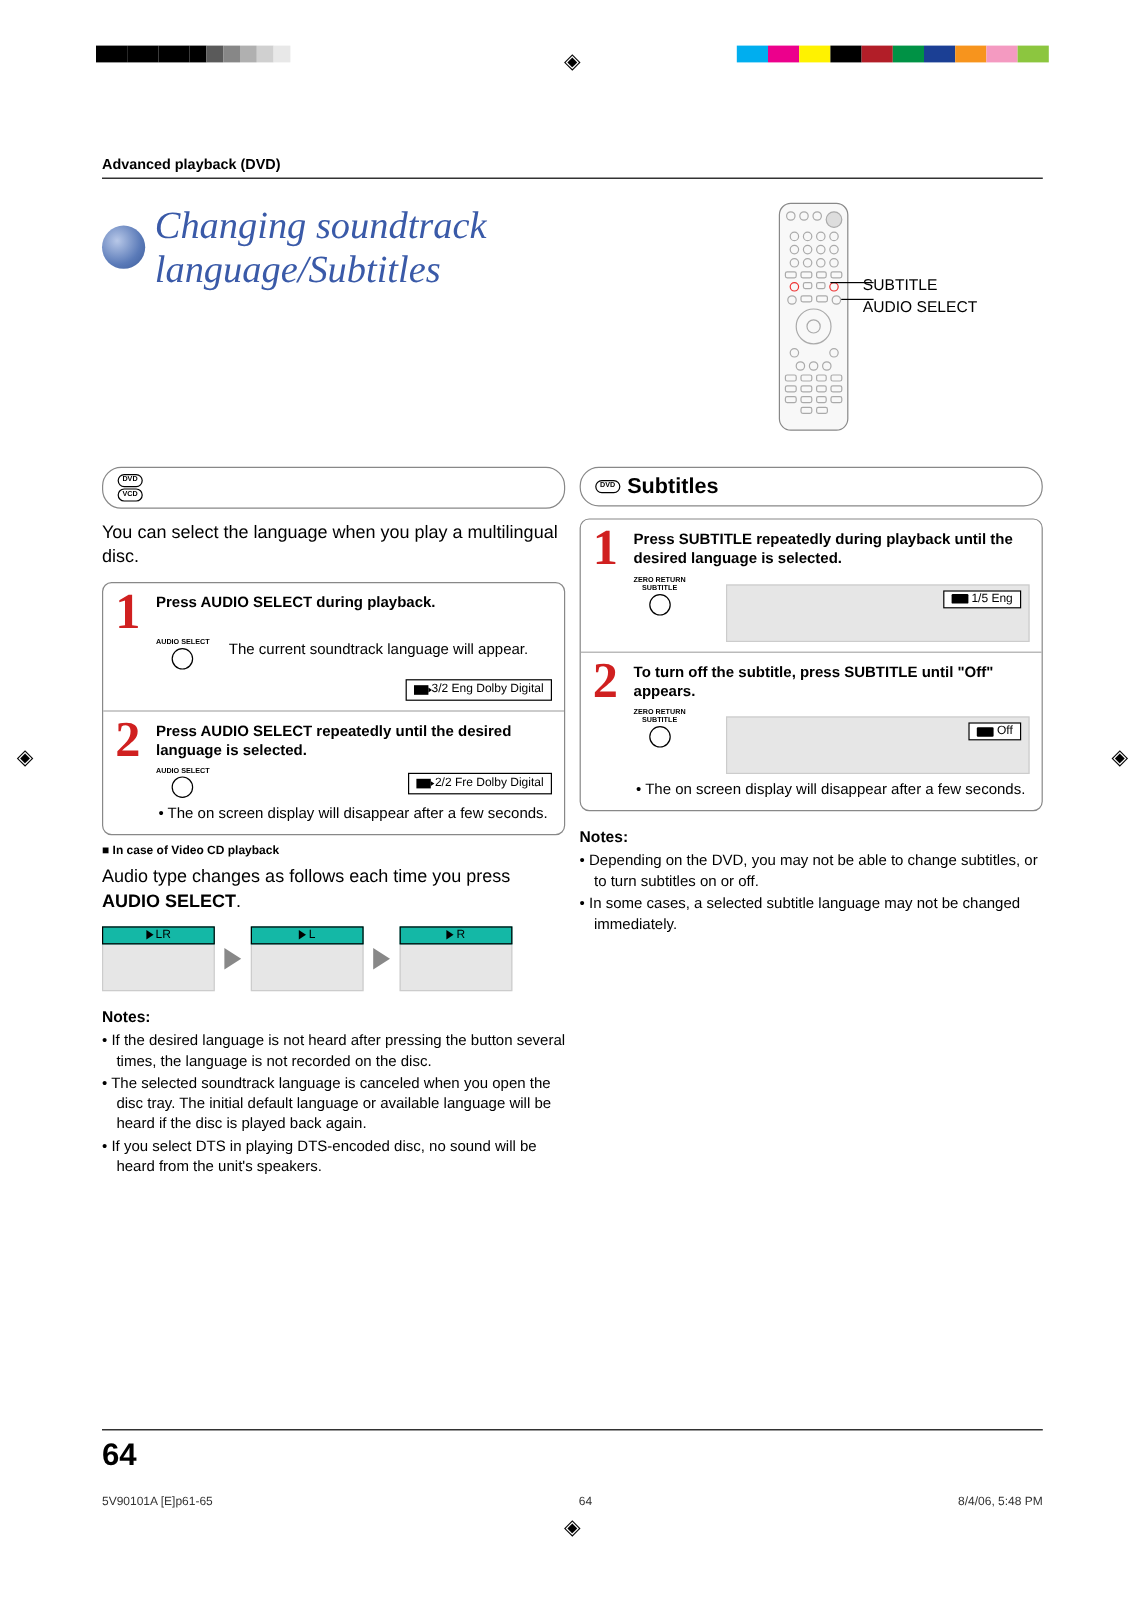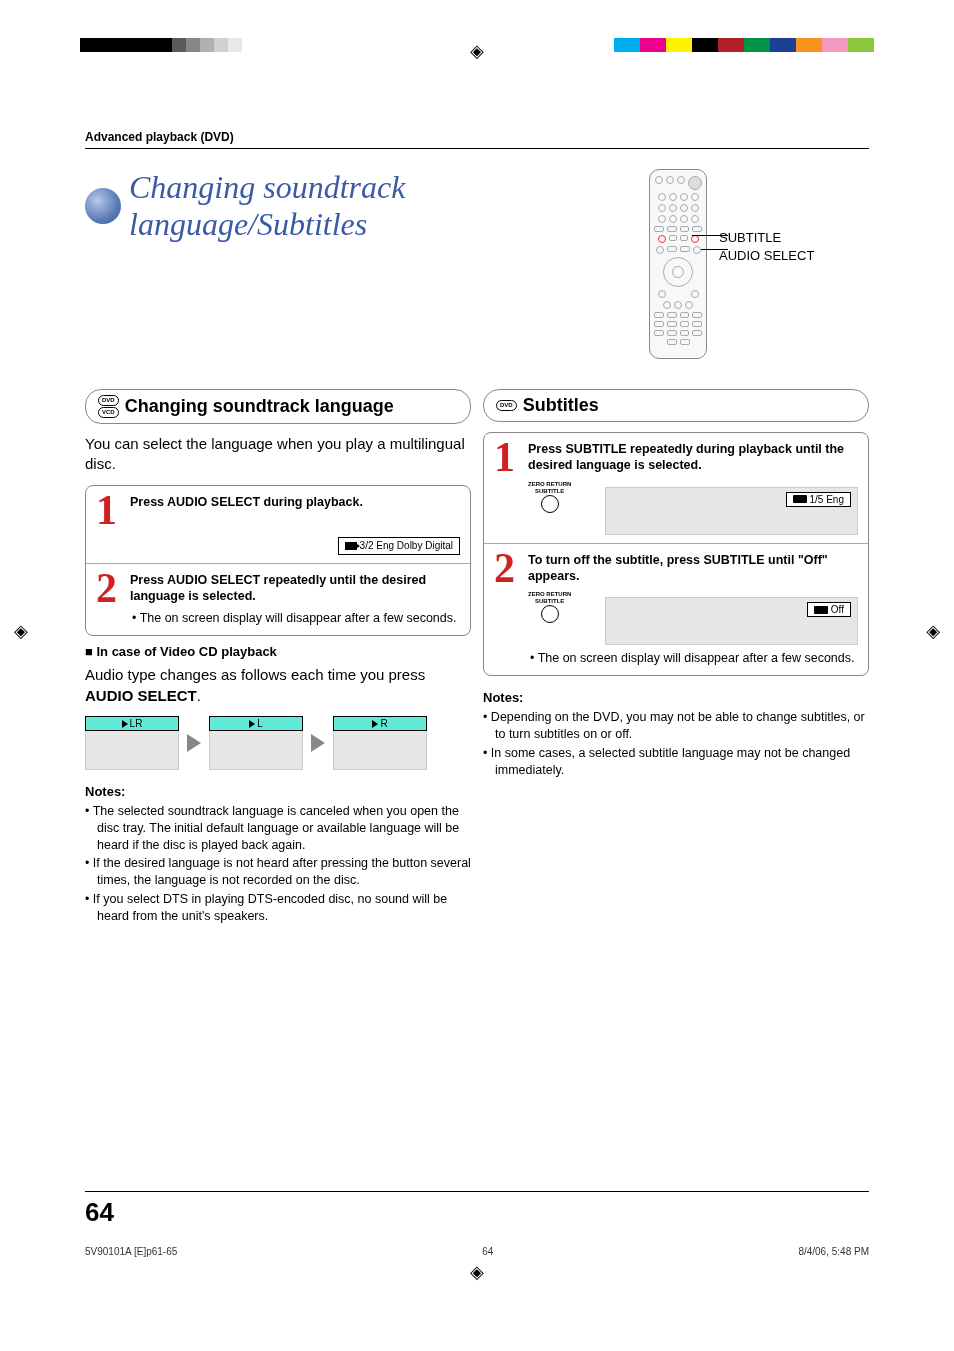--- a/index.html
+++ b/index.html
@@ -197,32 +197,32 @@
     right:-3px; top:2px;
     width:0;height:0;
     border-left:3px solid #000;
     border-top:2px solid transparent;
     border-bottom:2px solid transparent;
   }
   .step-inline-flex { display: flex; align-items: flex-start; gap: 10px; }
   .bullet-note { font-size: 12.5px; padding-left: 48px; text-indent: -12px; margin-top: 6px;}
   .bullet-note::before { content: "•  "; }
   .vcd-section { margin-top: 8px; }
-  .vcd-title { font-weight: bold; font-size: 13px; margin-bottom: 6px; }
+  .vcd-title { font-weight: bold; font-size: 10px; margin-bottom: 6px; }
   .vcd-title::before { content: "■ "; }
   .vcd-row { display: flex; align-items: center; gap: 8px; margin-top: 8px;}
   .vcd-box {
     width: 94px;
   }
   .vcd-box .label-box{
     border:1px solid #000;
     font-size:10px;
     text-align:center;
     padding:1px 0;
-    background:#5eead4;
+    background:#14b8a6;
     position:relative;
     z-index:2;
   }
   .vcd-box .body-box{
     height:40px;
     background:#e6e6e6;
     border:1px solid #ccc;
     margin-top:-1px;
   }
   .arrow-right {
@@ -413,45 +413,65 @@
   </div>
 
   <div class="columns">
 
     <div class="col">
       <div class="subsection-header">
         <span class="disc-badge">
           <span>DVD</span>
           <span>VCD</span>
         </span>
-        <span>Changing soundtrack language</span>
       </div>
       <div class="intro-text">You can select the language when you play a multilingual disc.</div>
 
       <div class="step-box">
 
         <div class="step-row">
           <div class="step-num">1</div>
           <div class="step-title">Press AUDIO SELECT during playback.</div>
         </div>
         <div class="step-body">
+          <div class="step-inline-flex">
+            <span class="remote-btn-graphic">
+              <span style="font-weight:bold">AUDIO SELECT</span>
+              <span class="circle"></span>
+            </span>
+            <span>The current soundtrack language will appear.</span>
+          </div>
           <div style="clear:both; text-align:right; margin-top:4px;">
             <span class="osd-box" style="float:none;display:inline-flex;">
               <span class="osd-icon"></span>
               <span>3/2 Eng Dolby Digital</span>
             </span>
           </div>
         </div>
 
         <hr class="step-divider">
 
         <div class="step-row">
           <div class="step-num">2</div>
           <div class="step-title">Press AUDIO SELECT repeatedly until the desired language is selected.</div>
         </div>
+        <div class="step-body">
+          <div class="step-inline-flex">
+            <span class="remote-btn-graphic">
+              <span style="font-weight:bold">AUDIO SELECT</span>
+              <span class="circle"></span>
+            </span>
+            <span style="flex:1;text-align:right;">
+              <span class="osd-box" style="float:none;display:inline-flex;">
+                <span class="osd-icon"></span>
+                <span>2/2 Fre Dolby Digital</span>
+              </span>
+            </span>
+          </div>
+        </div>
         <div class="bullet-note">The on screen display will disappear after a few seconds.</div>
       </div>
 
       <div class="vcd-section">
         <div class="vcd-title">In case of Video CD playback</div>
         <div class="intro-text">
           <span>Audio type changes as follows each time you press </span><b>AUDIO SELECT</b><span>.</span>
         </div>
         <div class="vcd-row">
           <div class="vcd-box">
@@ -466,22 +486,22 @@
           <div class="arrow-right"></div>
           <div class="vcd-box">
             <div class="label-box"><span class="play-tri"></span><span>R</span></div>
             <div class="body-box"></div>
           </div>
         </div>
       </div>
 
       <div class="notes-title">Notes:</div>
       <ul class="notes-list">
+        <li>If the desired language is not heard after pressing the button several times, the language is not recorded on the disc.</li>
         <li>The selected soundtrack language is canceled when you open the disc tray. The initial default language or available language will be heard if the disc is played back again.</li>
-        <li>If the desired language is not heard after pressing the button several times, the language is not recorded on the disc.</li>
         <li>If you select DTS in playing DTS-encoded disc, no sound will be heard from the unit's speakers.</li>
       </ul>
     </div>
 
     <div class="col">
       <div class="subsection-header">
         <span class="disc-badge">
           <span>DVD</span>
         </span>
         <span>Subtitles</span>

